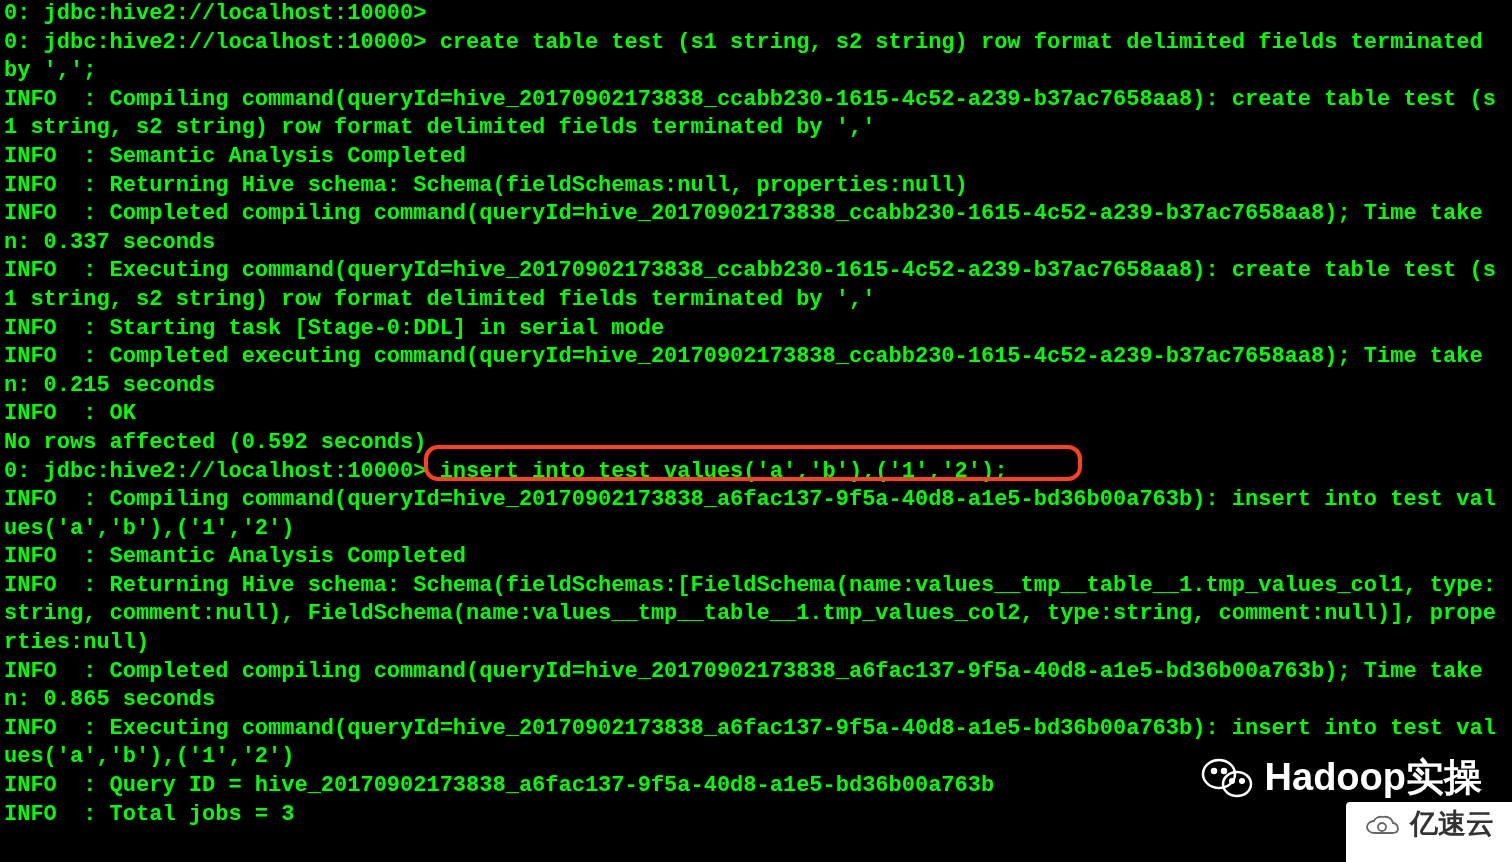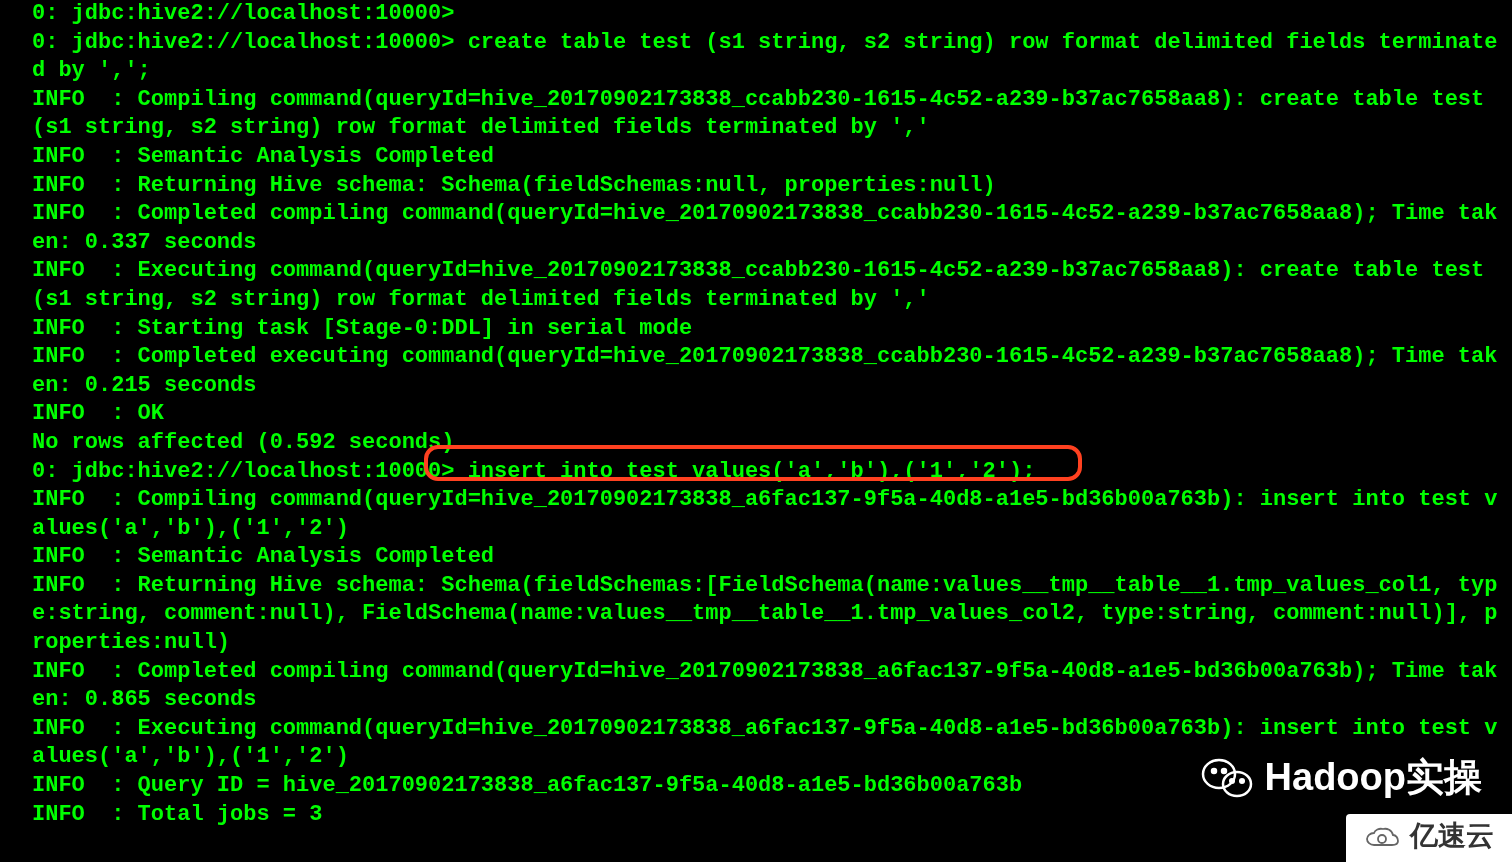--- a/index.html
+++ b/index.html
@@ -17,21 +17,20 @@
       padding: 0 4px;
       overflow-wrap: break-word;
       word-break: break-all;
       position: relative;
       width: 1512px;
       height: 862px;
       overflow: hidden;
     }
     .terminal {
       white-space: pre-wrap;
-      margin-left: 28px;
     }
     .highlight-box {
       position: absolute;
       border: 4px solid #ff4120;
       border-radius: 14px;
       pointer-events: none;
       z-index: 10;
     }
     .watermark {
       position: absolute;
@@ -57,21 +56,21 @@
       height: 100%;
     }
     .bottom-badge {
       position: absolute;
       right: 0;
       bottom: 0;
       background: #ffffff;
       color: #333333;
       font-size: 28px;
       font-weight: bold;
-      padding: 4px 18px 8px 18px;
+      padding: 4px 18px 20px 18px;
       display: flex;
       align-items: center;
       gap: 10px;
       font-family: 'PingFang SC', 'Microsoft YaHei', sans-serif;
       z-index: 20;
       border-top-left-radius: 4px;
     }
     .bottom-badge-icon {
       width: 36px;
       height: 24px;

